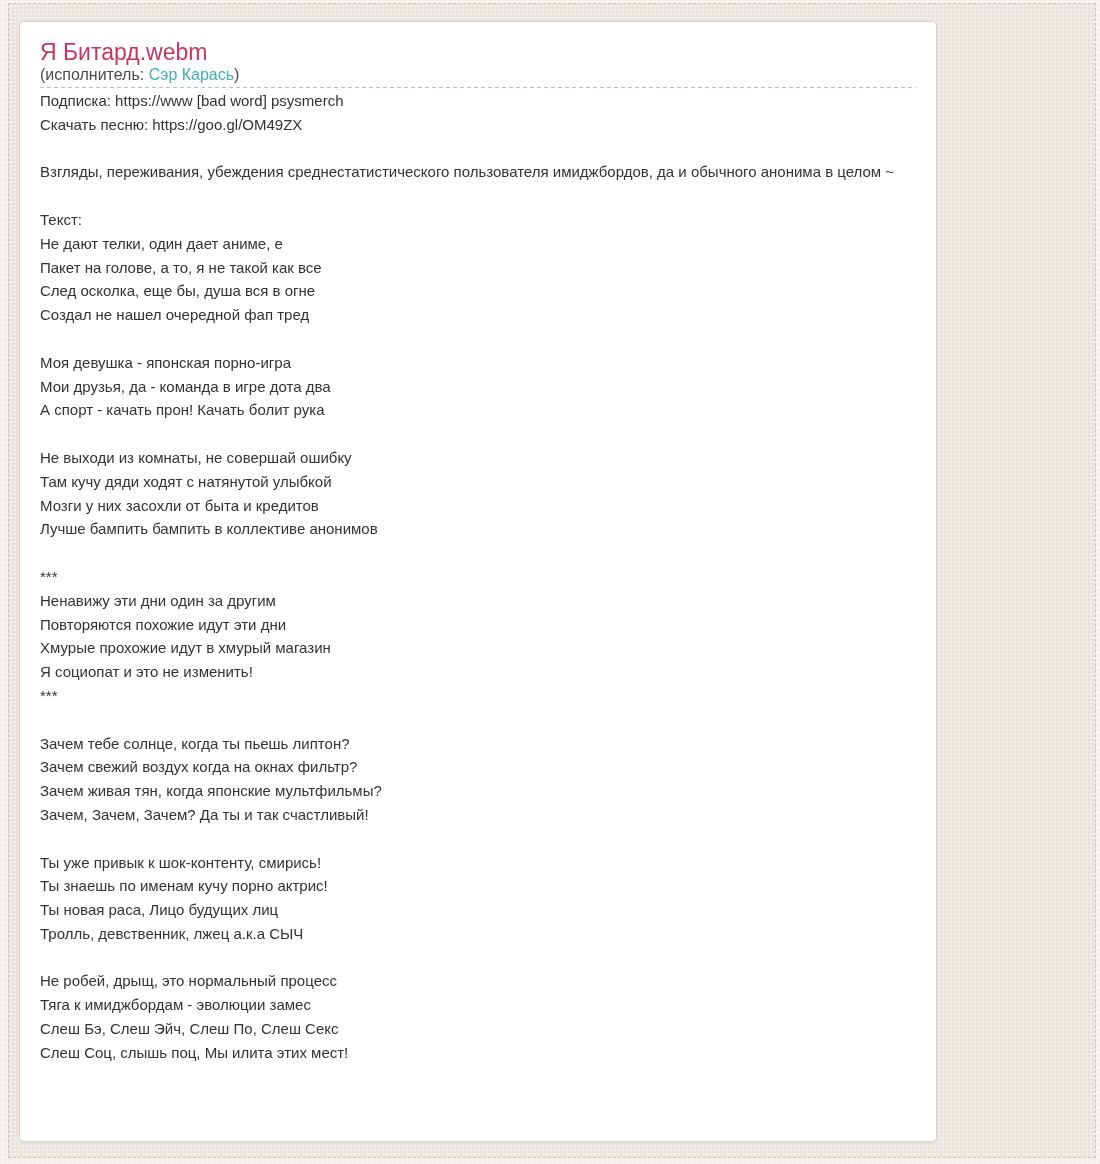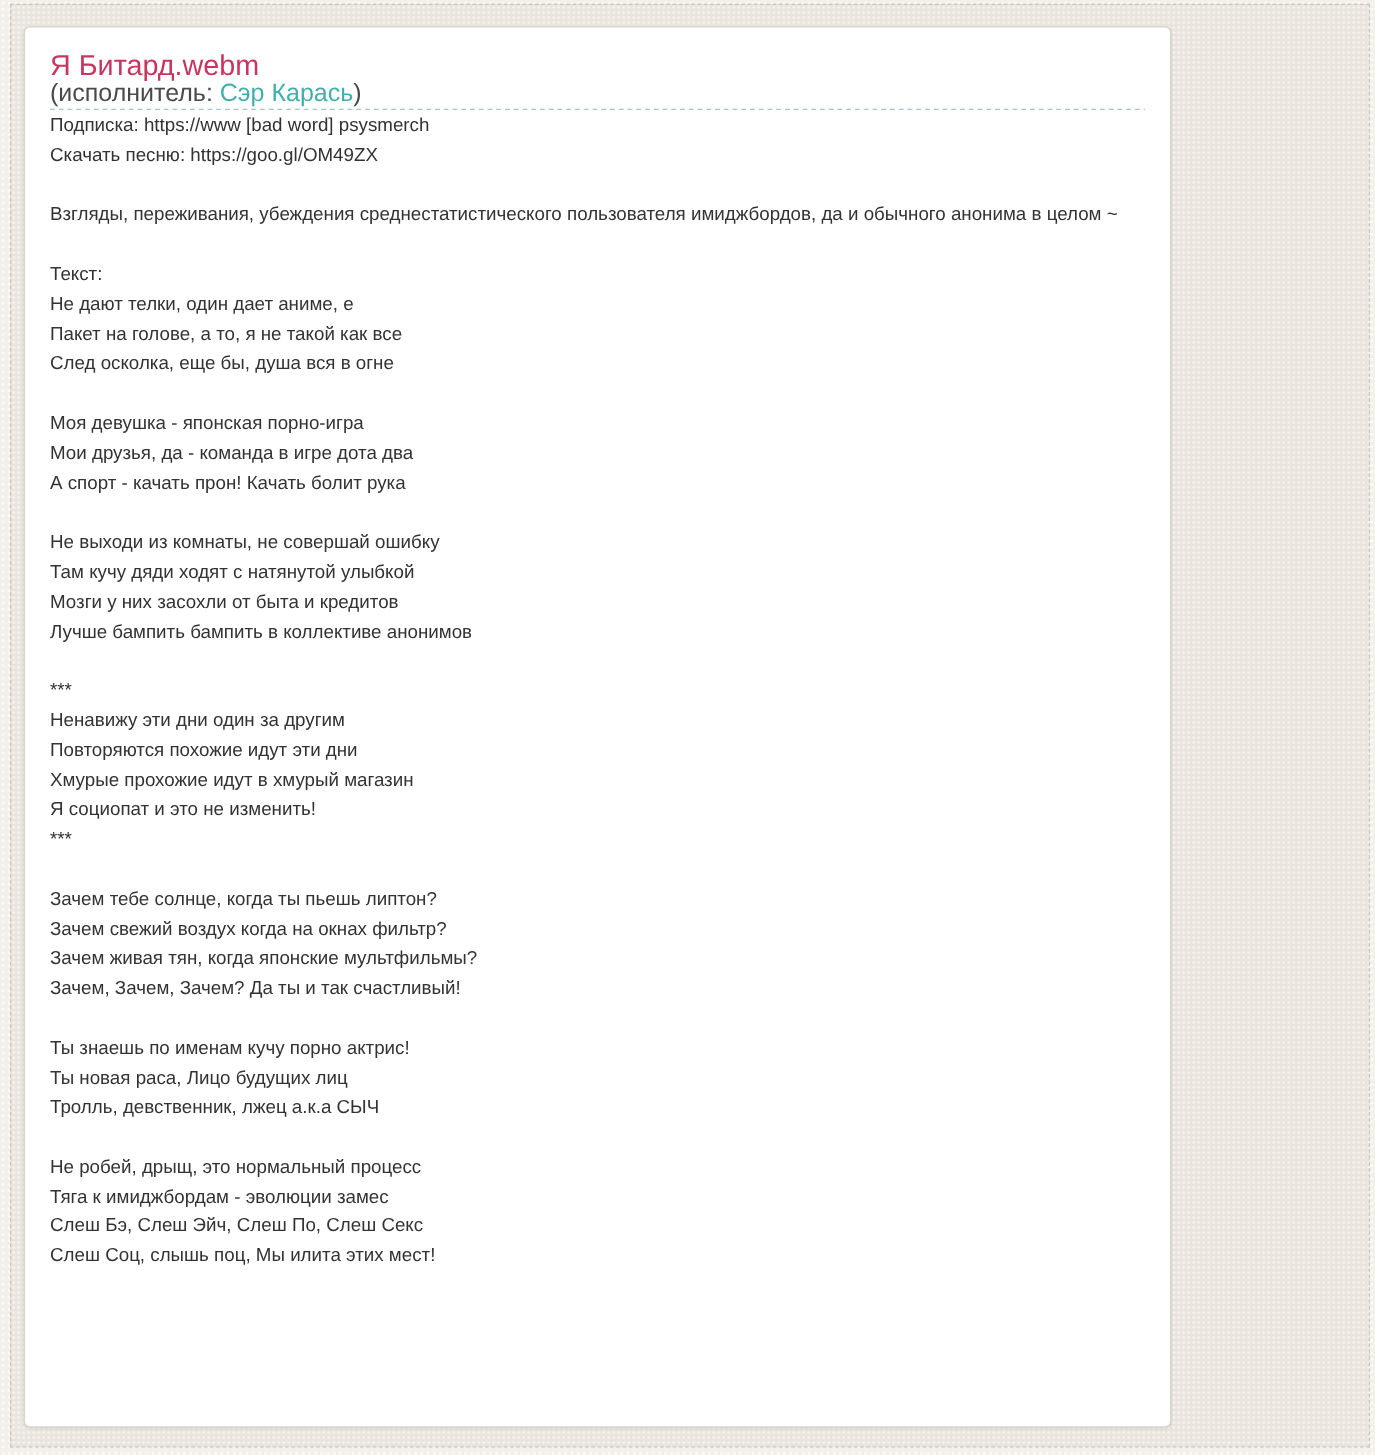--- a/index.html
+++ b/index.html
@@ -42,21 +42,21 @@
     overflow: hidden;
   }
   .song-title {
     margin: 0;
     font-size: 23px;
     line-height: 26px;
     font-weight: 400;
     color: var(--title, #c8355f);
   }
   .artist-line {
-    font-size: 20px;
+    font-size: 16px;
     line-height: 20px;
     color: #4a4a4a;
   }
   .artist-link {
     color: var(--artist-link, #3fb0ac);
     text-decoration: none;
     cursor: pointer;
   }
   .header {
     padding-bottom: 3px;
@@ -92,20 +92,21 @@
   <div class="lyrics">
       <div class="line">Подписка: https://www [bad word] psysmerch</div>
       <div class="line">Скачать песню: https://goo.gl/OM49ZX</div>
       <div class="line"></div>
       <div class="line">Взгляды, переживания, убеждения среднестатистического пользователя имиджбордов, да и обычного анонима в целом ~</div>
       <div class="line"></div>
       <div class="line">Текст:</div>
       <div class="line">Не дают телки, один дает аниме, е</div>
       <div class="line">Пакет на голове, а то, я не такой как все</div>
       <div class="line">След осколка, еще бы, душа вся в огне</div>
+      <div class="line">Создал не нашел очередной фап тред</div>
       <div class="line"></div>
       <div class="line">Моя девушка - японская порно-игра</div>
       <div class="line">Мои друзья, да - команда в игре дота два</div>
       <div class="line">А спорт - качать прон! Качать болит рука</div>
       <div class="line"></div>
       <div class="line">Не выходи из комнаты, не совершай ошибку</div>
       <div class="line">Там кучу дяди ходят с натянутой улыбкой</div>
       <div class="line">Мозги у них засохли от быта и кредитов</div>
       <div class="line">Лучше бампить бампить в коллективе анонимов</div>
       <div class="line"></div>
@@ -114,20 +115,21 @@
       <div class="line">Повторяются похожие идут эти дни</div>
       <div class="line">Хмурые прохожие идут в хмурый магазин</div>
       <div class="line">Я социопат и это не изменить!</div>
       <div class="line">***</div>
       <div class="line"></div>
       <div class="line">Зачем тебе солнце, когда ты пьешь липтон?</div>
       <div class="line">Зачем свежий воздух когда на окнах фильтр?</div>
       <div class="line">Зачем живая тян, когда японские мультфильмы?</div>
       <div class="line">Зачем, Зачем, Зачем? Да ты и так счастливый!</div>
       <div class="line"></div>
+      <div class="line">Ты уже привык к шок-контенту, смирись!</div>
       <div class="line">Ты знаешь по именам кучу порно актрис!</div>
       <div class="line">Ты новая раса, Лицо будущих лиц</div>
       <div class="line">Тролль, девственник, лжец а.к.а СЫЧ</div>
       <div class="line"></div>
       <div class="line">Не робей, дрыщ, это нормальный процесс</div>
       <div class="line">Тяга к имиджбордам - эволюции замес</div>
       <div class="line">Слеш Бэ, Слеш Эйч, Слеш По, Слеш Секс</div>
       <div class="line">Слеш Соц, слышь поц, Мы илита этих мест!</div>
     </div>
 </div>

